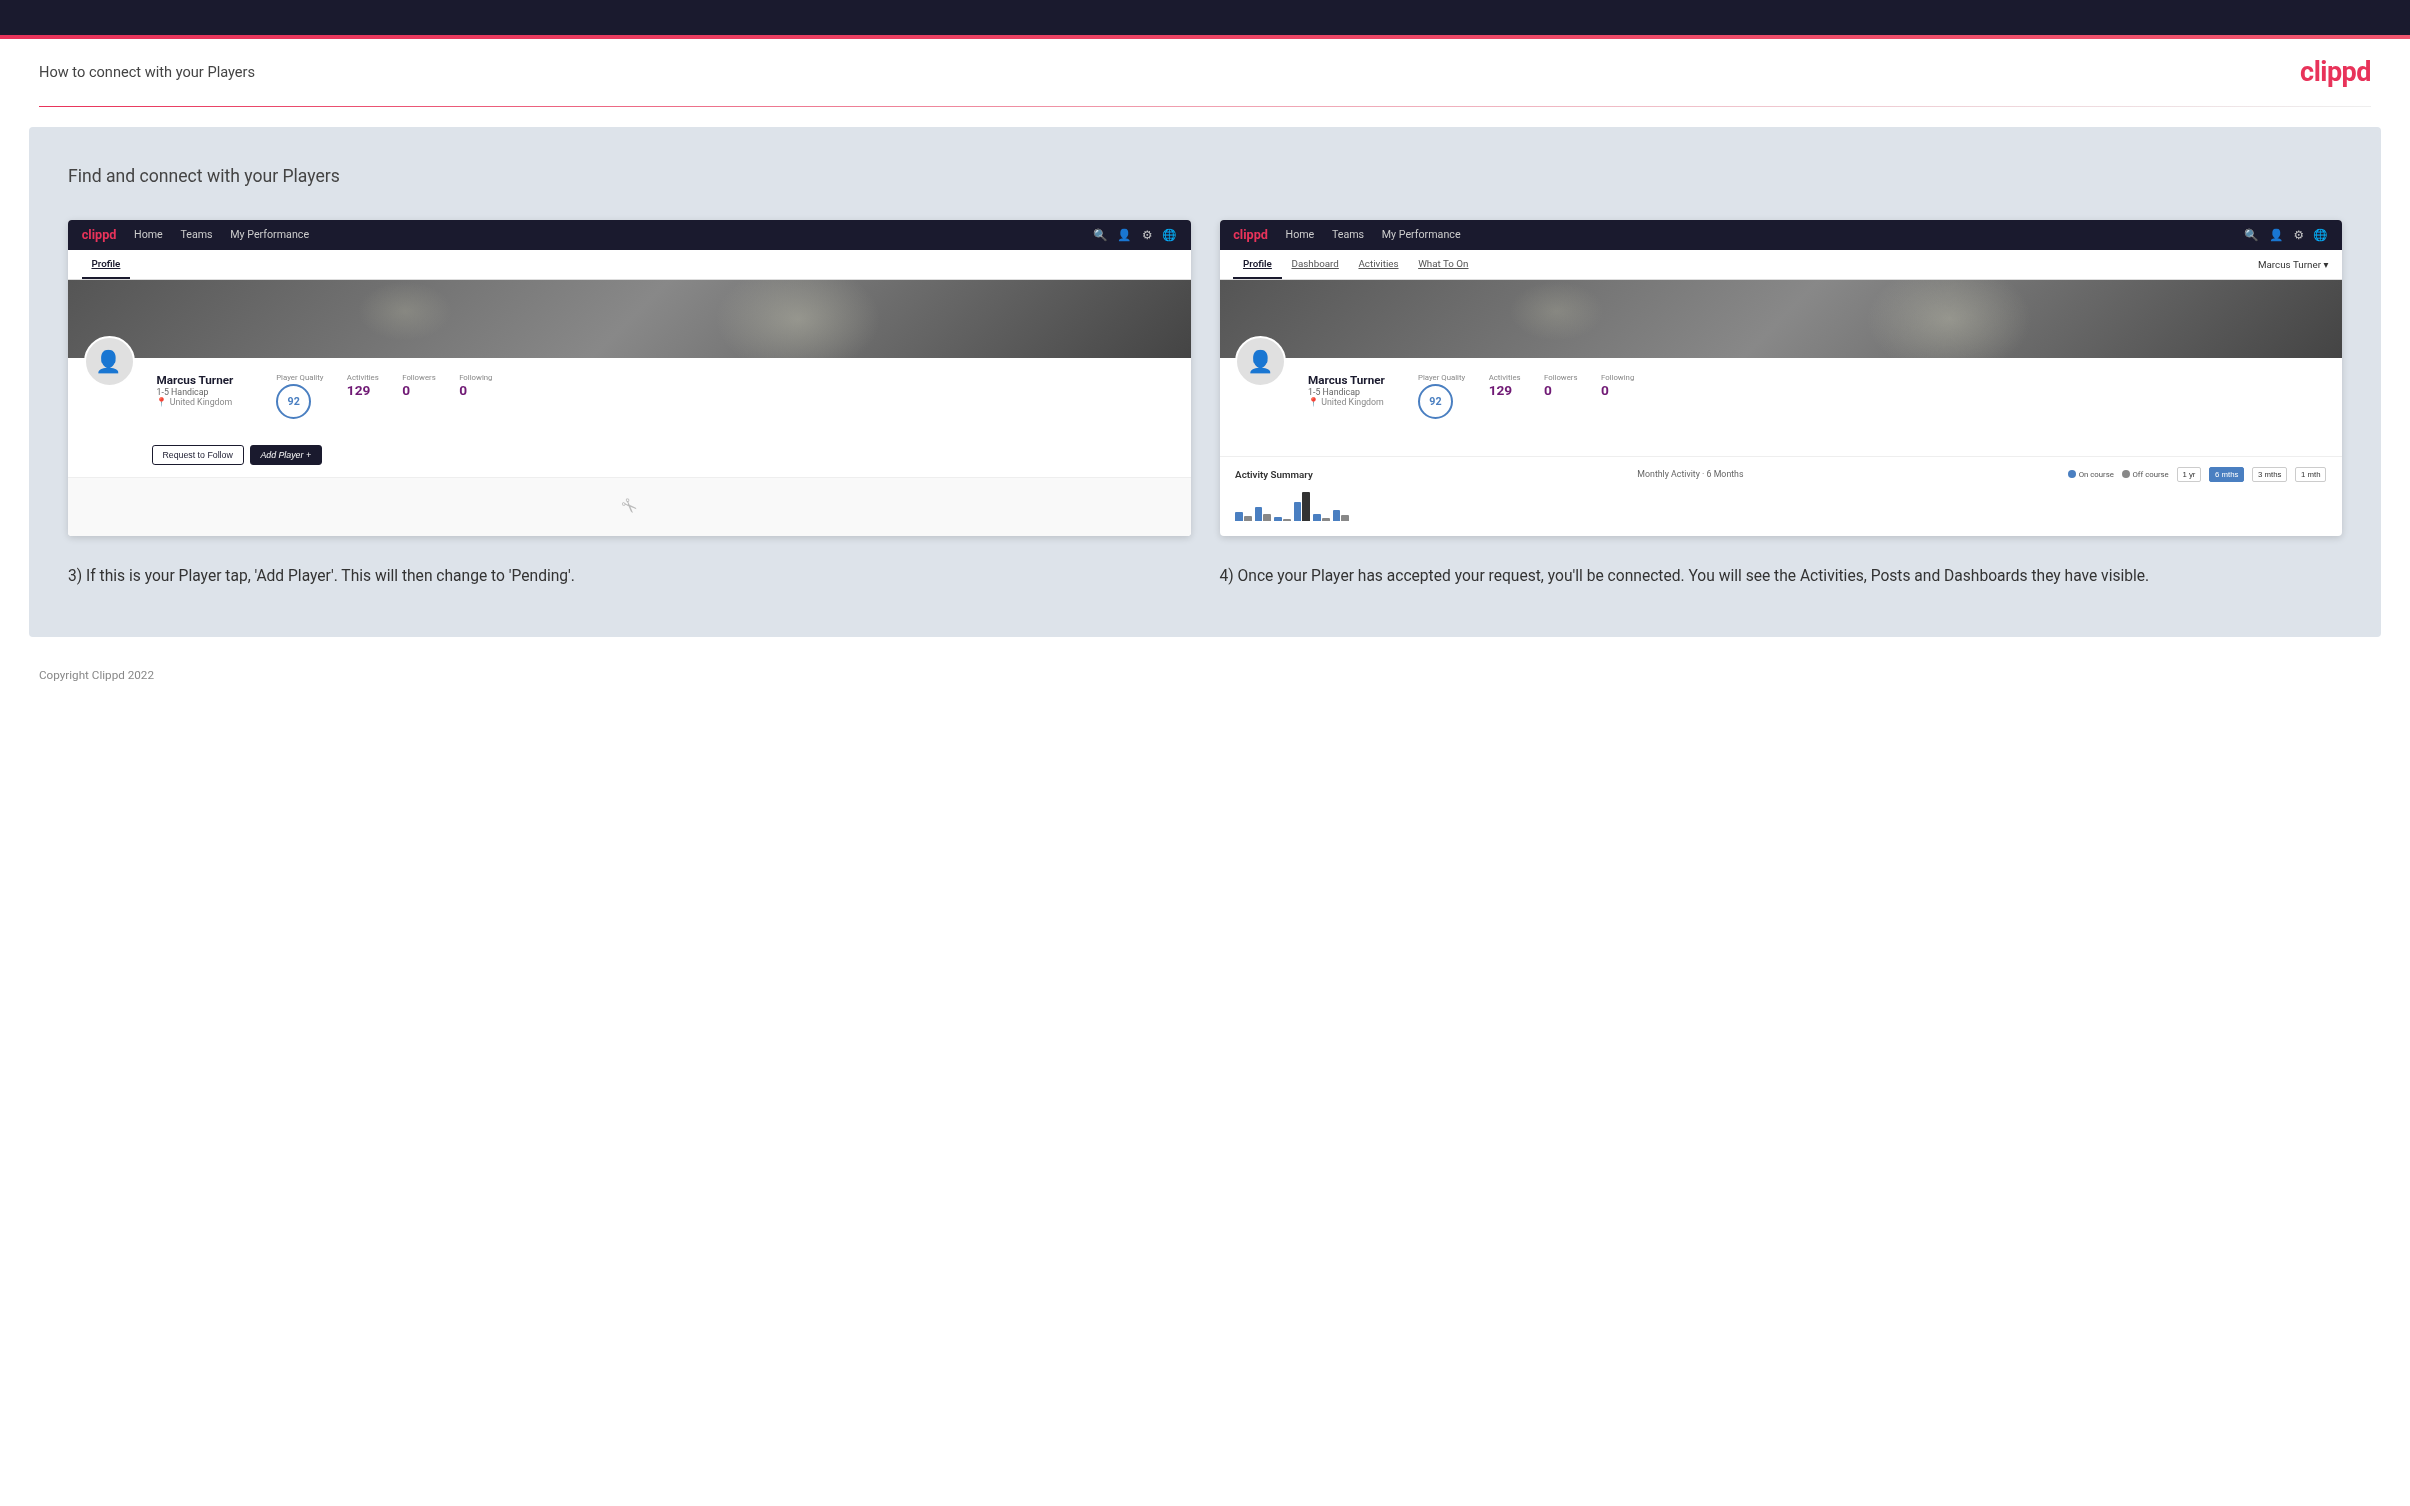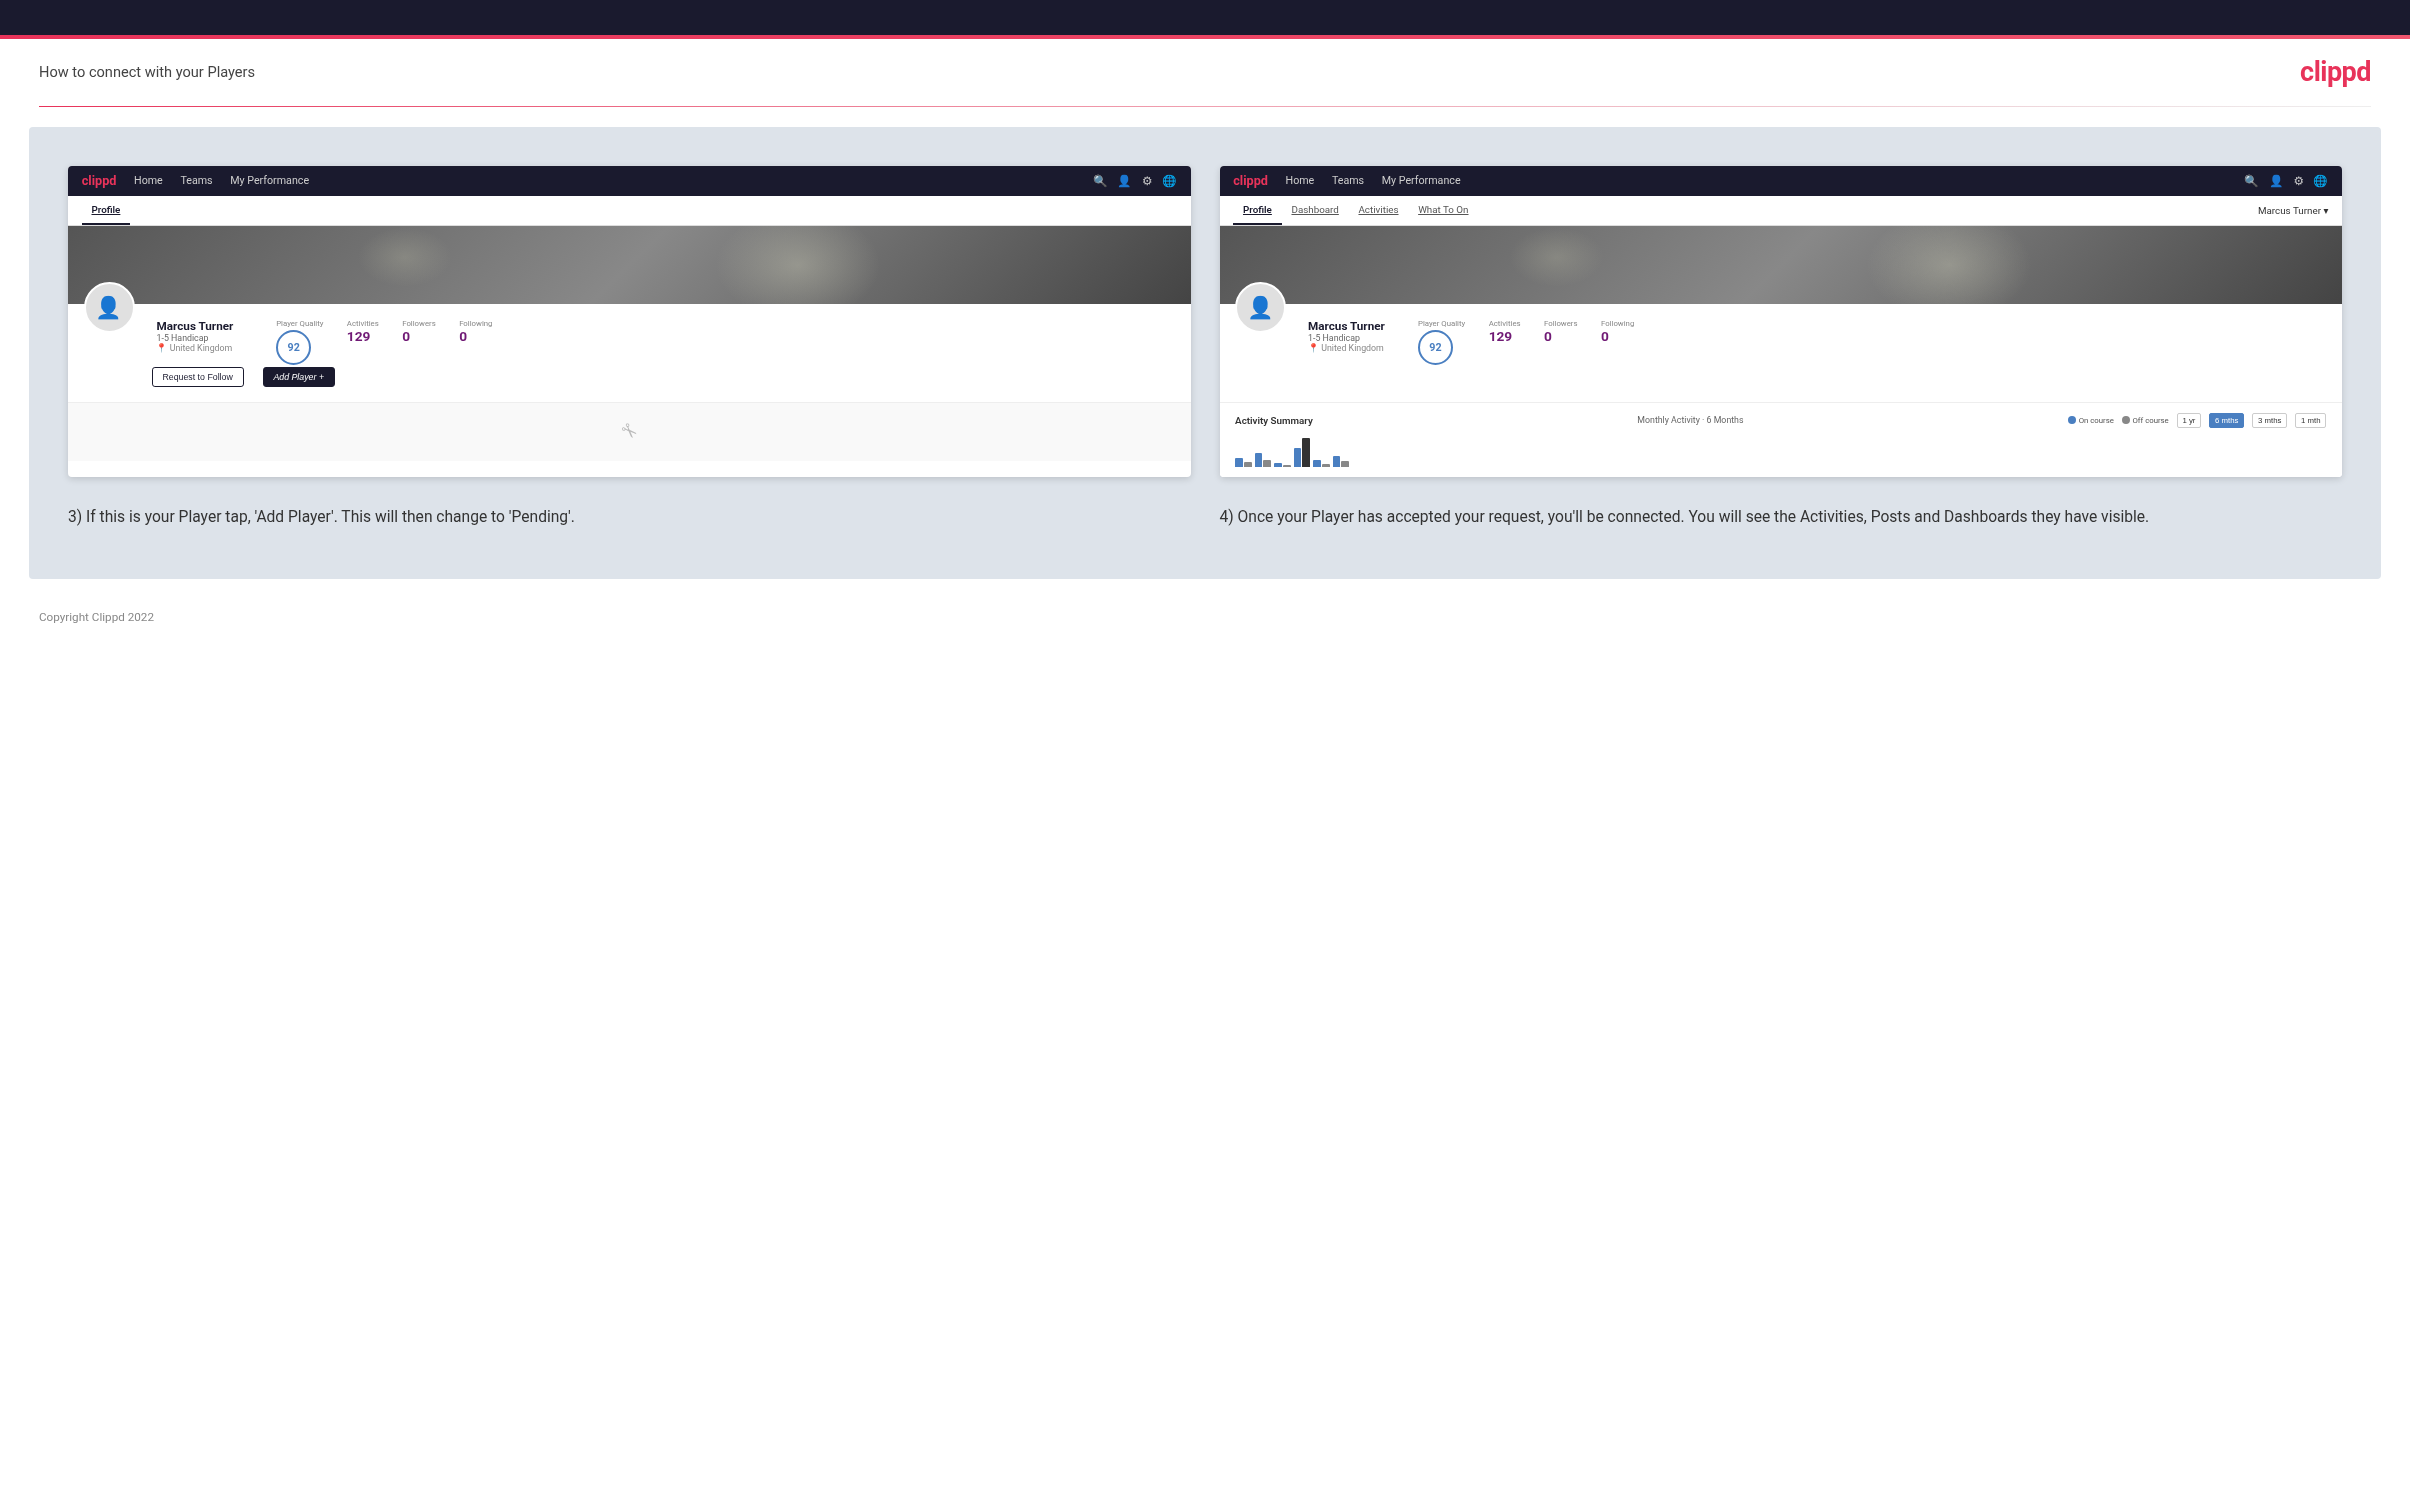--- a/index.html
+++ b/index.html
@@ -199,22 +199,22 @@
       display: flex;
       align-items: center;
       justify-content: center;
       font-size: 10.7px;
       font-weight: 700;
       color: #4a7fc1;
     }
 
     .profile-actions {
       display: flex;
-      gap: 19px;
-      margin-top: 2px;
+      gap: 6px;
+      margin-top: 26px;
       margin-left: 68px;
     }
     .btn-follow {
       font-size: 8.8px;
       padding: 3.9px 9.8px;
       background: #fff;
       border: 1px solid #1a1a2e;
       border-radius: 2.9px;
       color: #1a1a2e;
     }
@@ -365,20 +365,21 @@
 <div class="top-bar"></div>
 <div class="accent-line"></div>
 
 <div class="page-header">
   <span class="page-title-text">How to connect with your Players</span>
   <span class="brand-logo">clippd</span>
 </div>
 <div class="header-divider"></div>
 
 <div class="main-content">
+  <div class="main-subheading">Find and connect with your Players</div>
 
   <div class="screenshots-row">
 
     <div class="screenshot-wrapper">
       <div class="mock-app">
 
         <div class="app-nav">
           <span class="app-nav-logo">clippd</span>
           <span class="app-nav-item">Home</span>
           <span class="app-nav-item">Teams</span>

